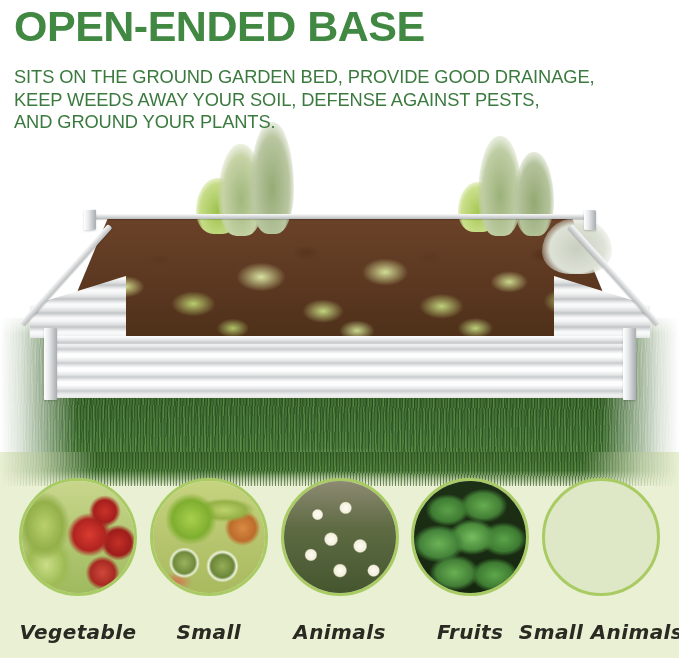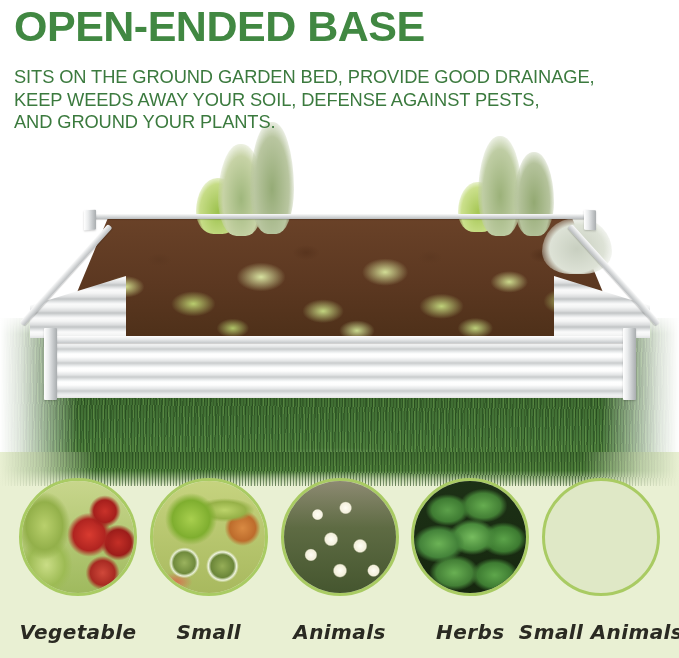--- a/index.html
+++ b/index.html
@@ -425,21 +425,21 @@
         <div class="cat-circle">
           <div class="img-flower"></div>
         </div>
         <div class="cat-label">Animals</div>
       </div>
 
       <div class="cat">
         <div class="cat-circle">
           <div class="img-herb"></div>
         </div>
-        <div class="cat-label">Herbs</div>
+        <div class="cat-label">Fruits</div>
       </div>
 
       <div class="cat">
         <div class="cat-circle">
           <div class="img-chick"></div>
         </div>
         <div class="cat-label">Small Animals</div>
       </div>
 
     </div>

